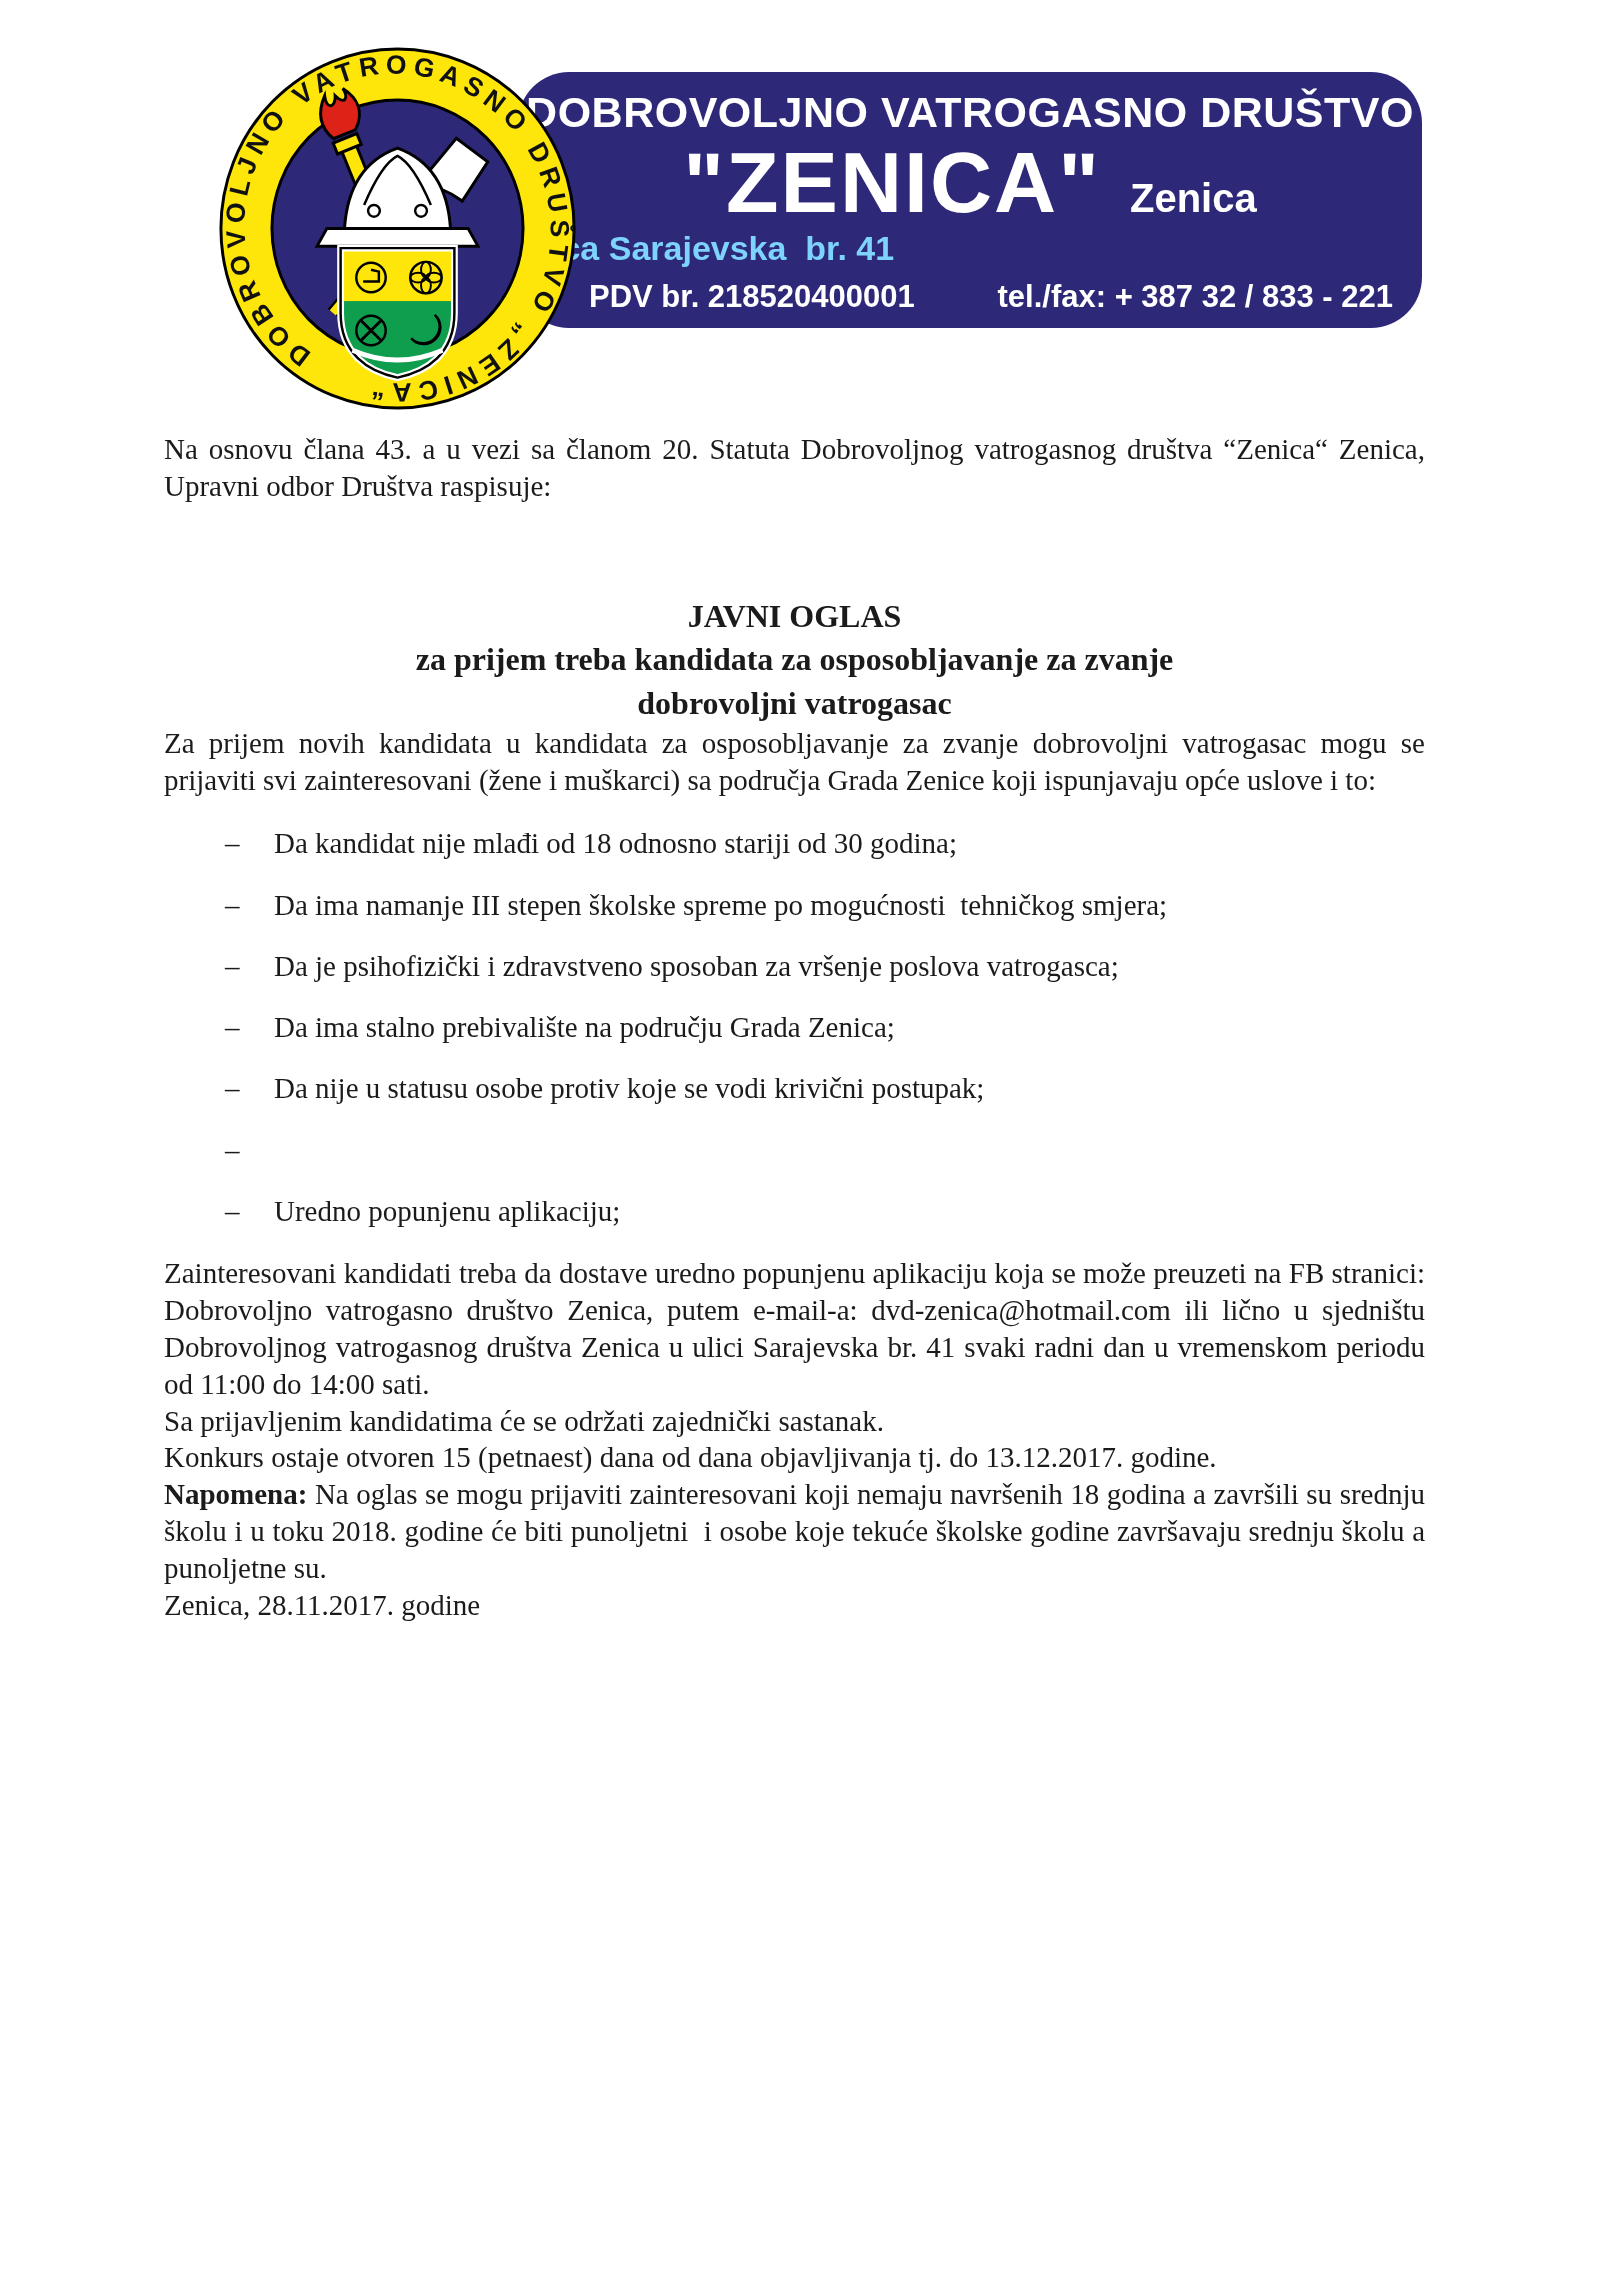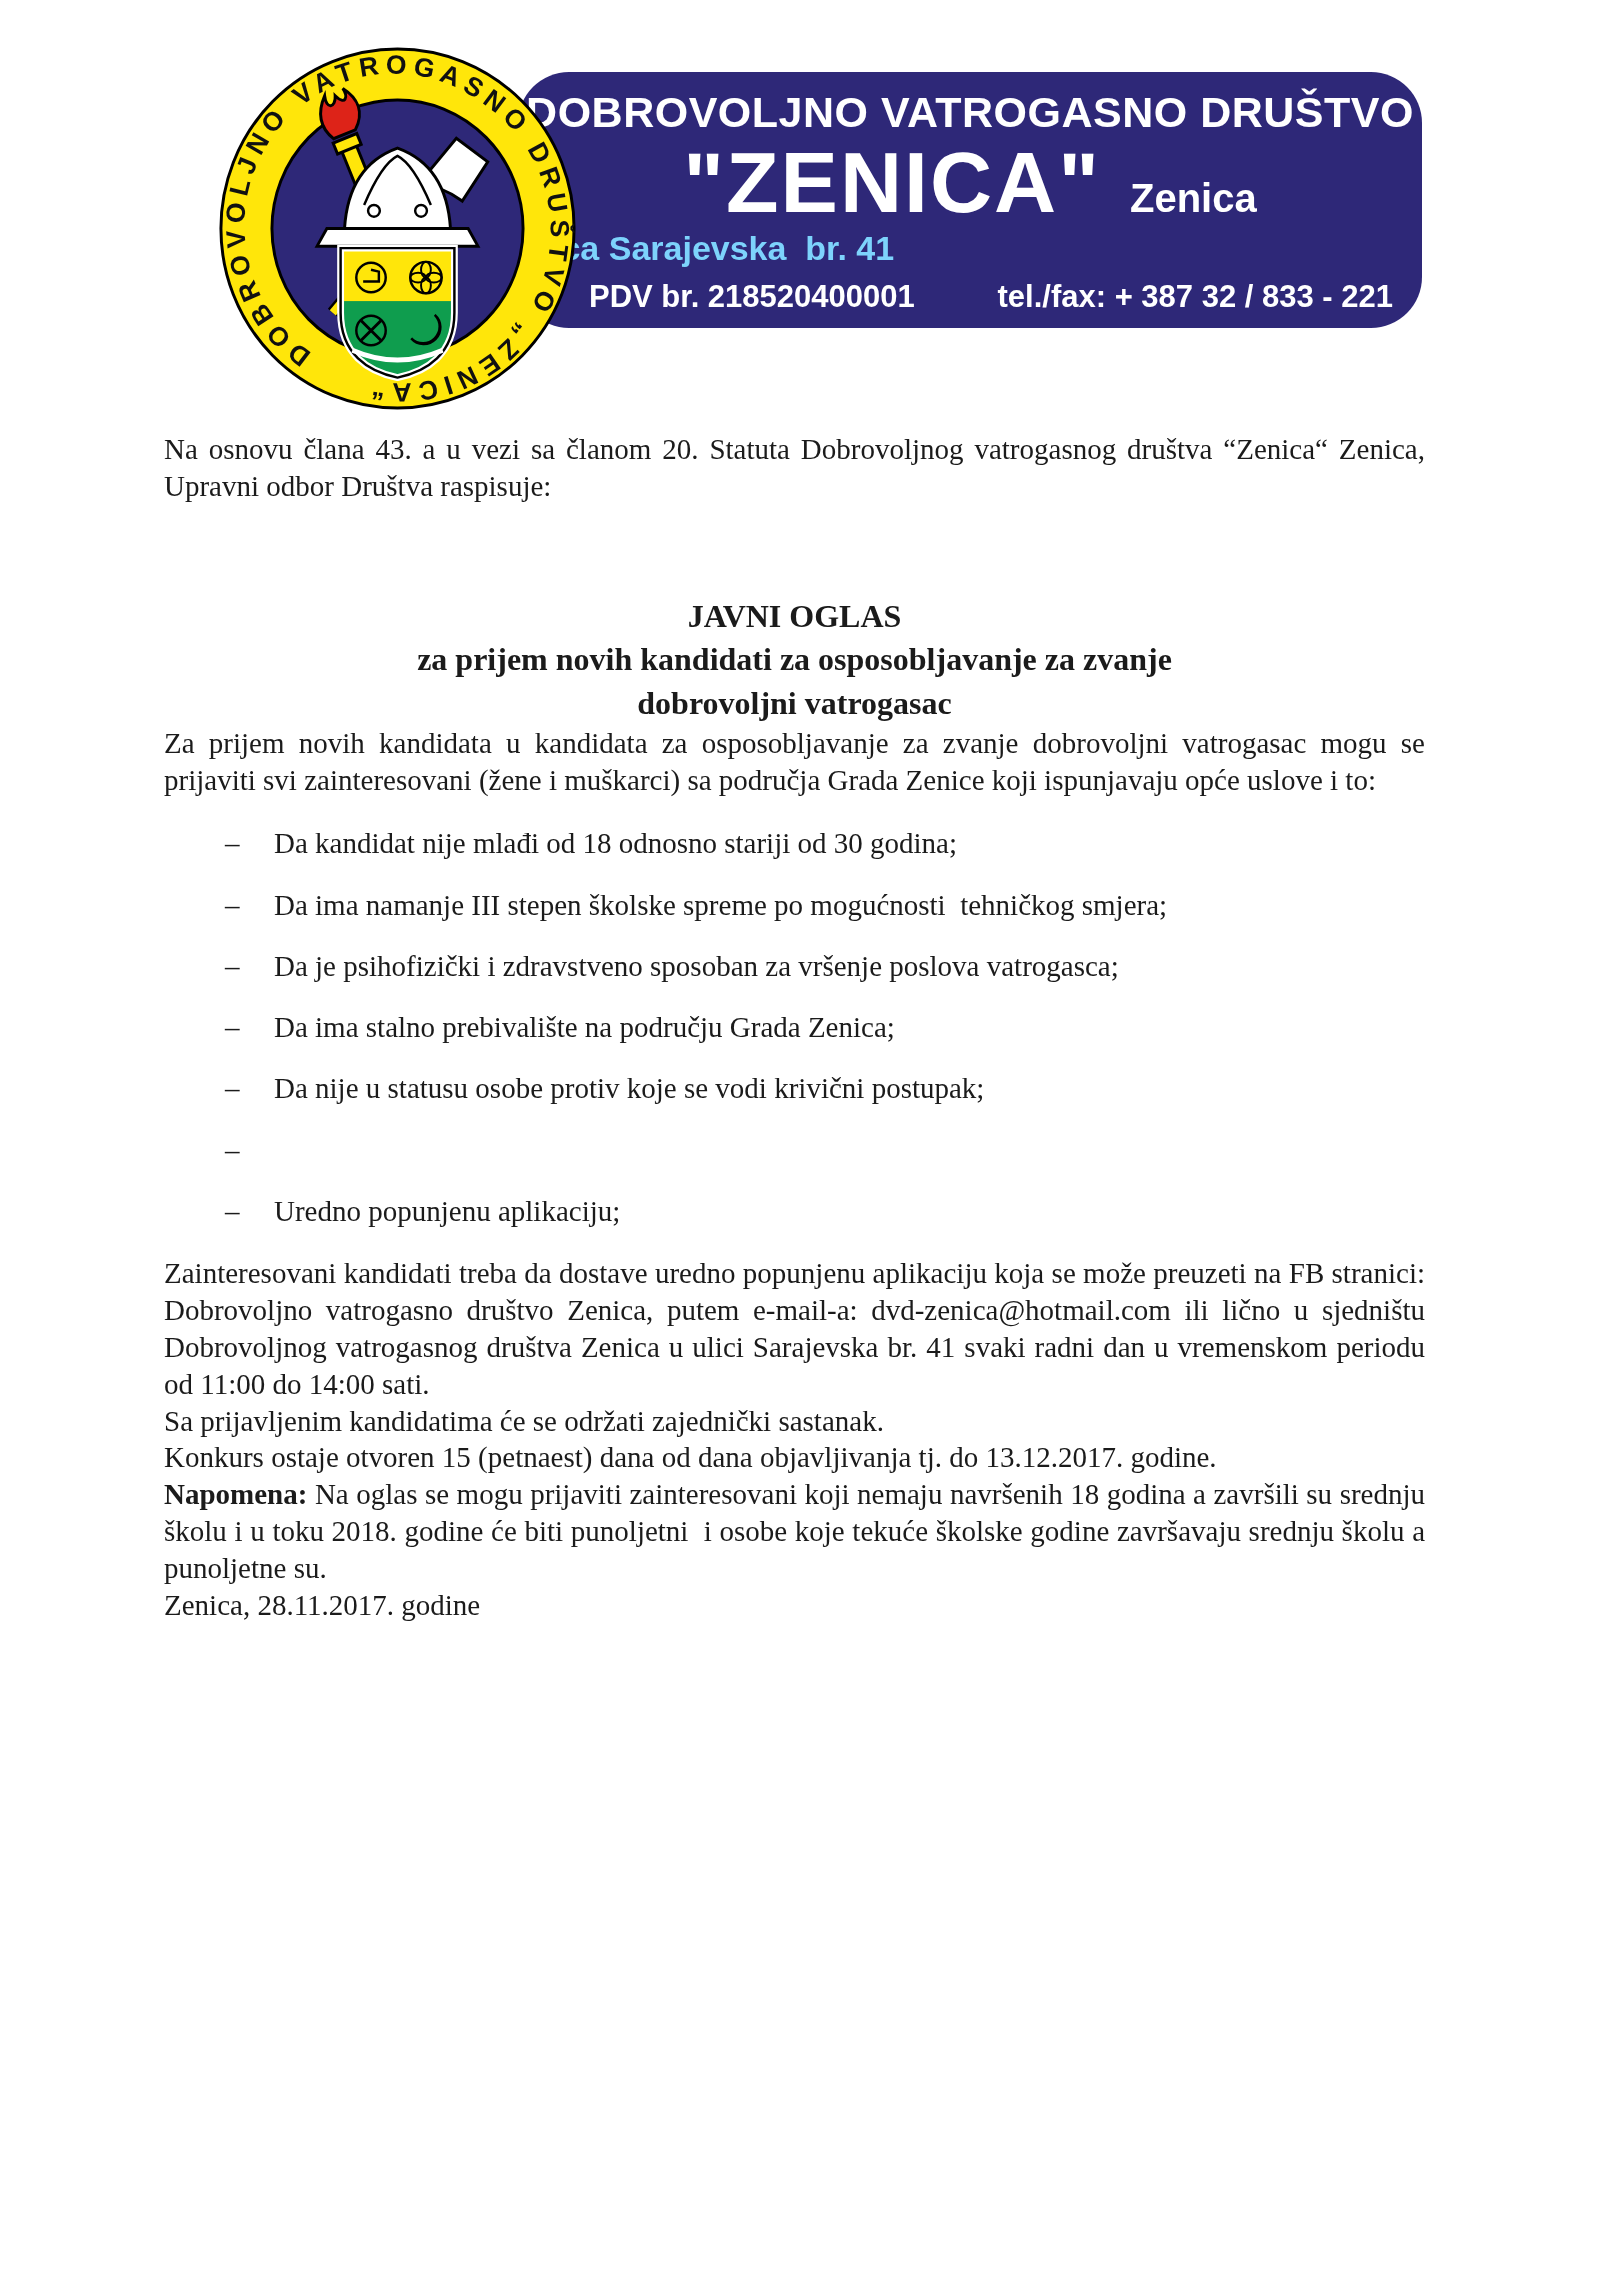--- a/index.html
+++ b/index.html
@@ -136,21 +136,21 @@
       </g>
     </svg>
   </div>
 
   <div class="content">
 
     <p class="intro justify">Na osnovu člana 43. a u vezi sa članom 20. Statuta Dobrovoljnog vatrogasnog društva “Zenica“ Zenica, Upravni odbor Društva raspisuje:</p>
 
     <div class="title-block">
       <div>JAVNI OGLAS</div>
-      <div>za prijem novih kandidati za osposobljavanje za zvanje</div>
+      <div>za prijem treba kandidata za osposobljavanje za zvanje</div>
       <div>dobrovoljni vatrogasac</div>
     </div>
 
     <p class="p-main justify">Za prijem novih kandidata u kandidata za osposobljavanje za zvanje dobrovoljni vatrogasac mogu se prijaviti svi zainteresovani (žene i muškarci) sa područja Grada Zenice koji ispunjavaju opće uslove i to:</p>
 
     <div class="req-list">
       <div class="req-item">
         <span class="req-dash">–</span>
         <span class="req-text">Da kandidat nije mlađi od 18 odnosno stariji od 30 godina;</span>
       </div>

